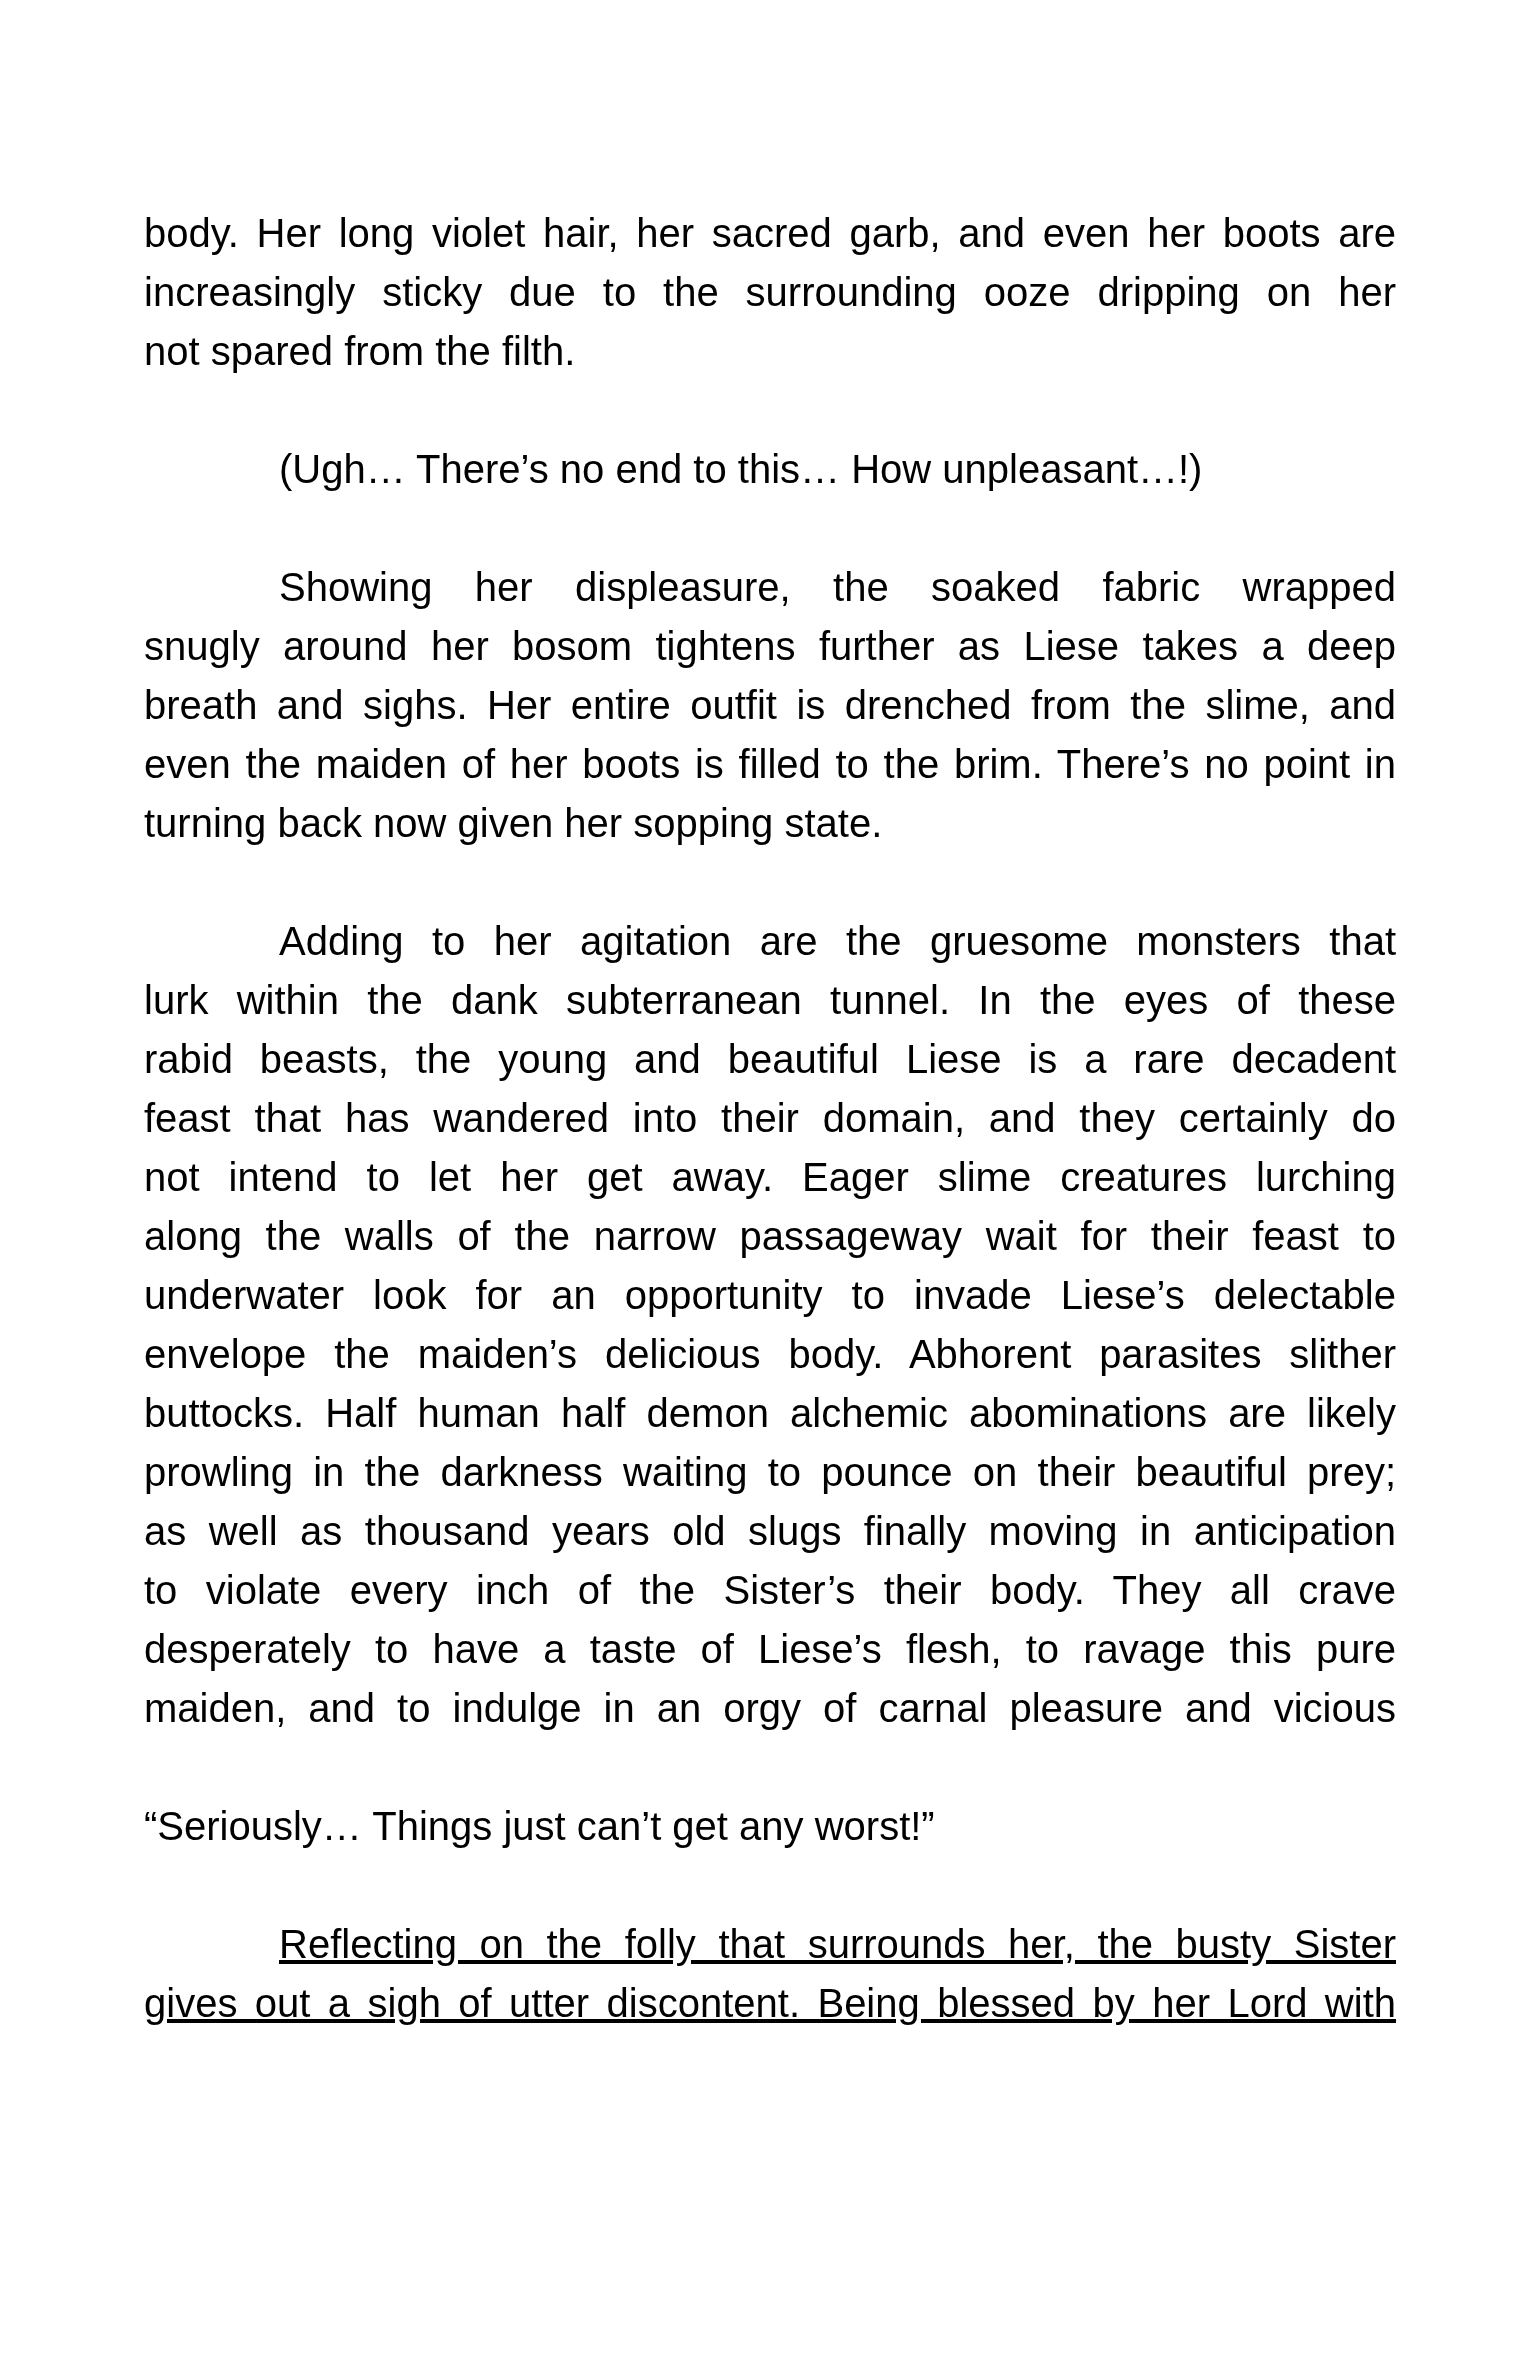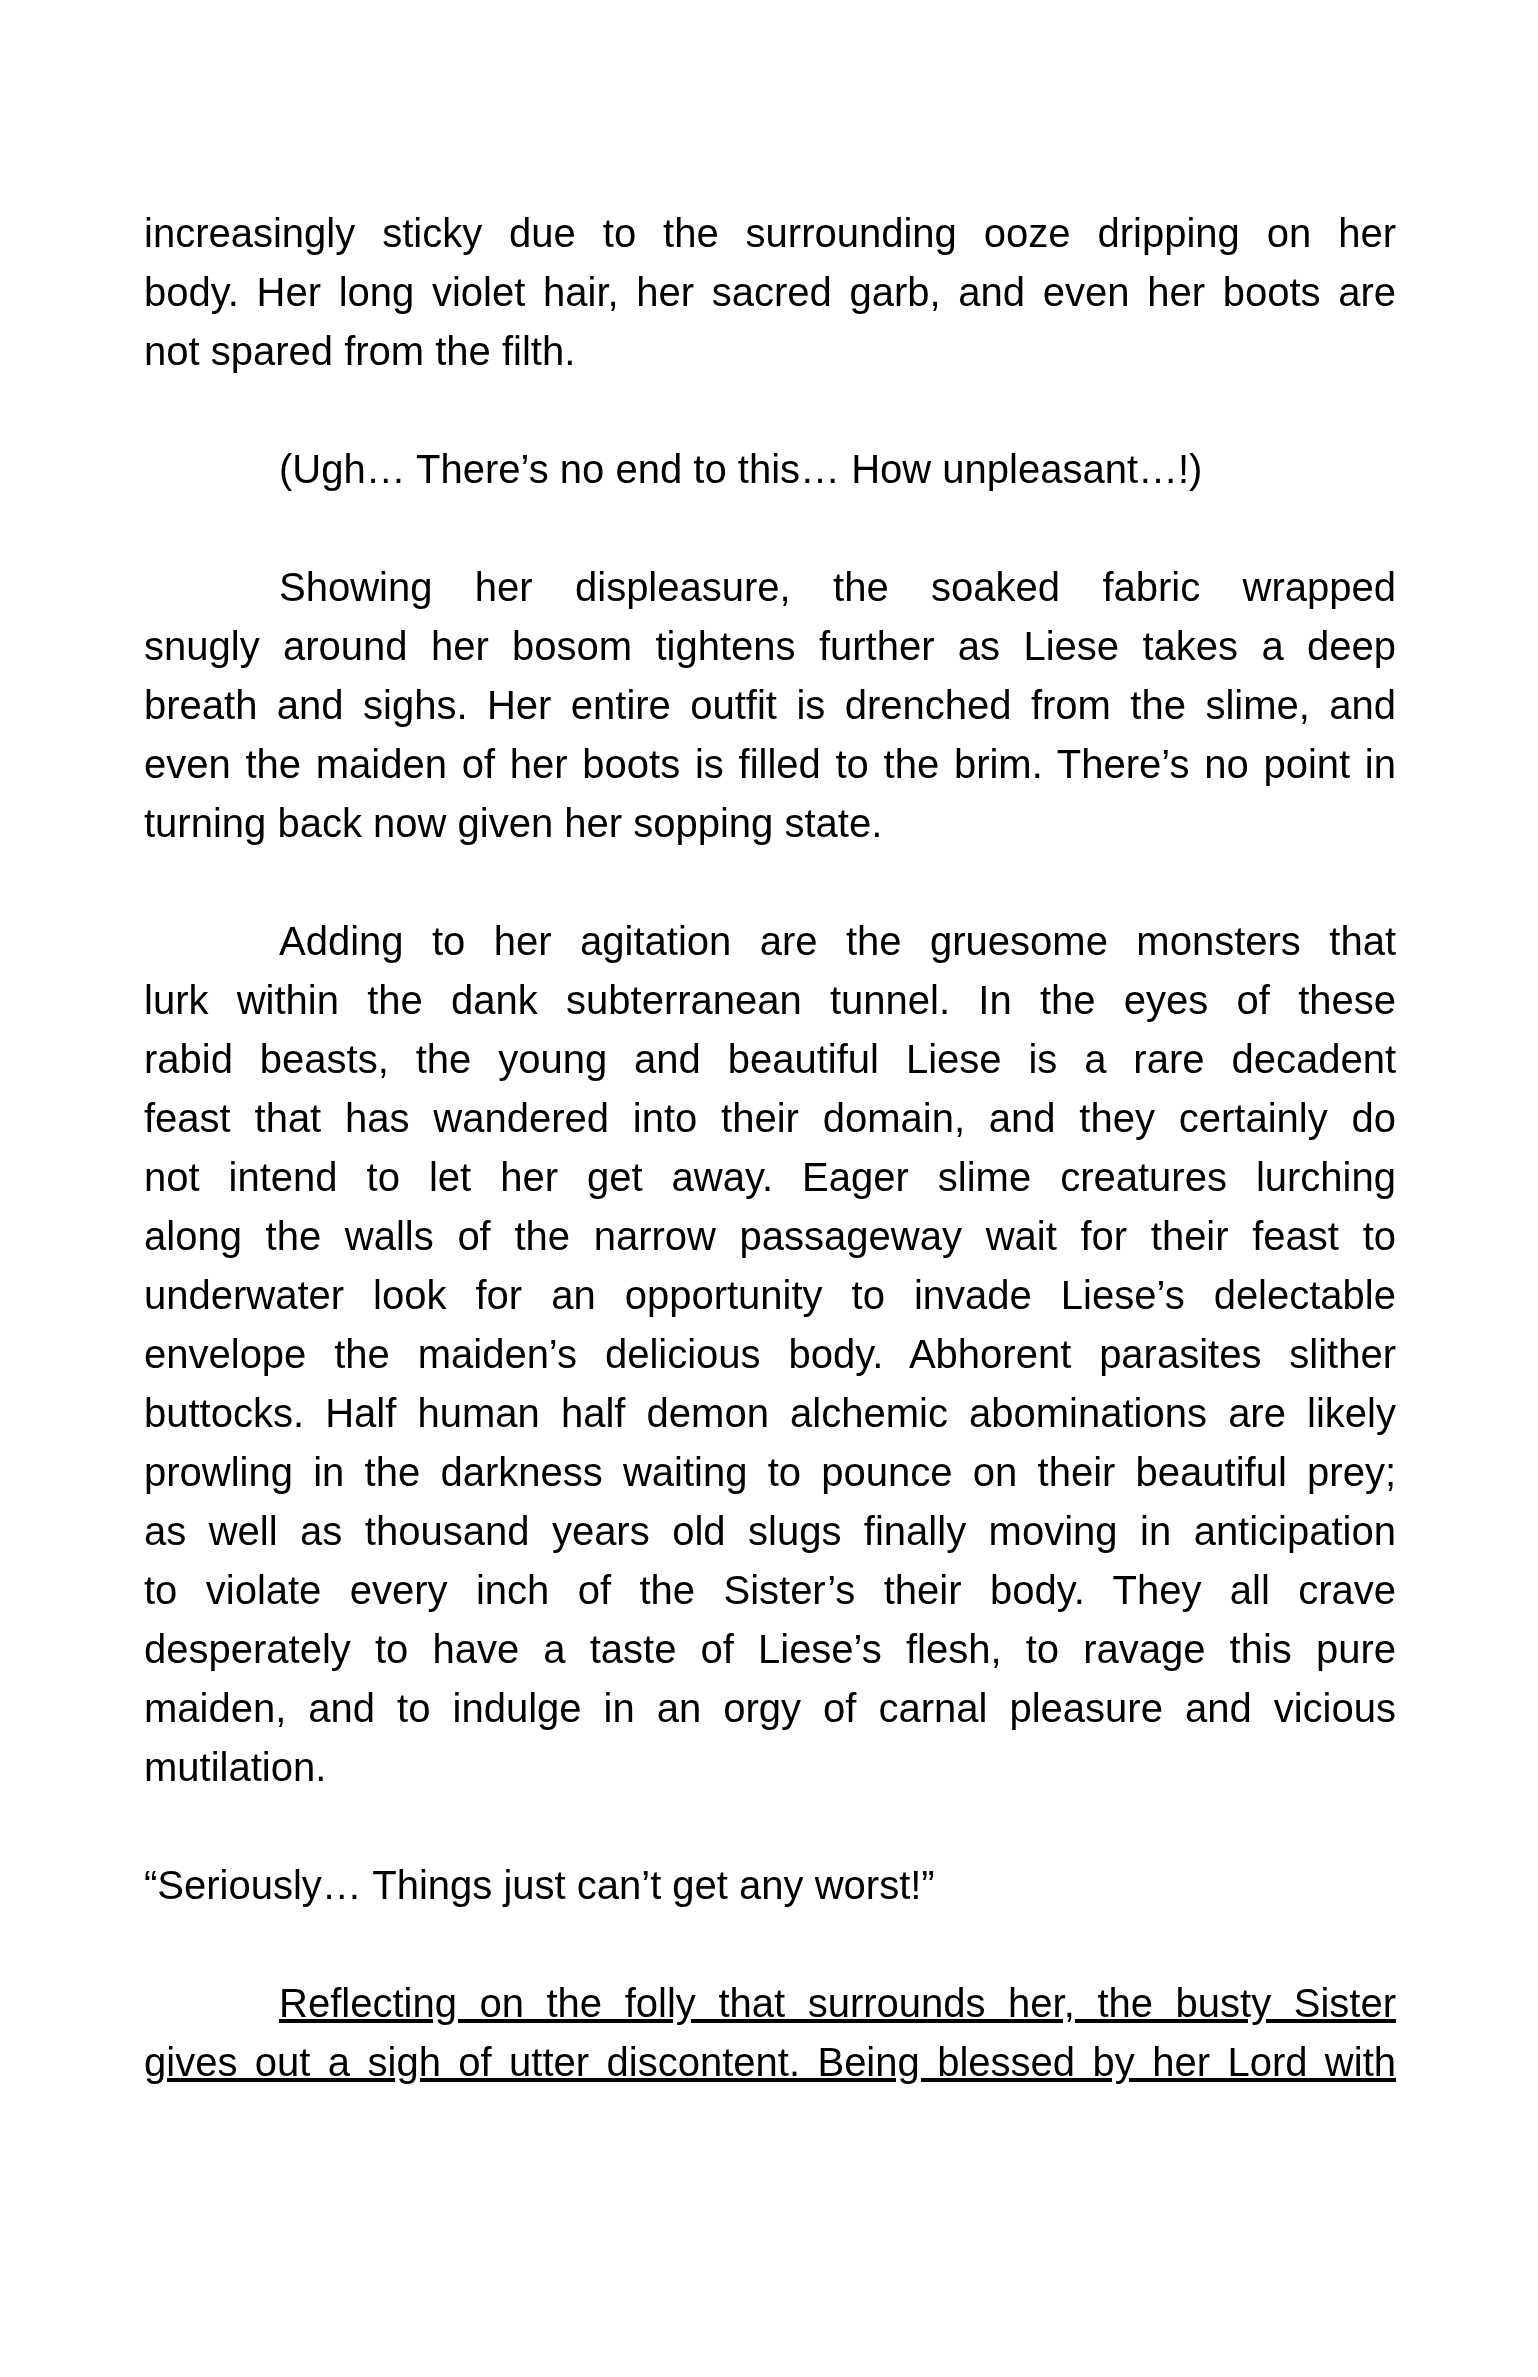--- a/index.html
+++ b/index.html
@@ -51,22 +51,22 @@
   .line.indent {
     text-indent: 135px;
   }
 </style>
 </head>
 <body>
 
 <div class="page" style="background: rgb(255, 255, 255);">
   <div class="text-block" id="text-block" style="color: rgb(0, 0, 0);">
       <div class="para">
+        <div class="line justify">body. Her long violet hair, her sacred garb, and even her boots are</div>
         <div class="line justify">increasingly sticky due to the surrounding ooze dripping on her</div>
-        <div class="line justify">body. Her long violet hair, her sacred garb, and even her boots are</div>
         <div class="line left">not spared from the filth.</div>
       </div>
       <div class="para">
         <div class="line left indent">(Ugh… There’s no end to this… How unpleasant…!)</div>
       </div>
       <div class="para">
         <div class="line justify indent">Showing her displeasure, the soaked fabric wrapped</div>
         <div class="line justify">snugly around her bosom tightens further as Liese takes a deep</div>
         <div class="line justify">breath and sighs. Her entire outfit is drenched from the slime, and</div>
         <div class="line justify">even the maiden of her boots is filled to the brim. There’s no point in</div>
@@ -80,21 +80,20 @@
         <div class="line justify">not intend to let her get away. Eager slime creatures lurching</div>
         <div class="line justify">along the walls of the narrow passageway wait for their feast to</div>
         <div class="line justify">underwater look for an opportunity to invade Liese’s delectable</div>
         <div class="line justify">envelope the maiden’s delicious body. Abhorent parasites slither</div>
         <div class="line justify">buttocks. Half human half demon alchemic abominations are likely</div>
         <div class="line justify">prowling in the darkness waiting to pounce on their beautiful prey;</div>
         <div class="line justify">as well as thousand years old slugs finally moving in anticipation</div>
         <div class="line justify">to violate every inch of the Sister’s their body. They all crave</div>
         <div class="line justify">desperately to have a taste of Liese’s flesh, to ravage this pure</div>
         <div class="line justify">maiden, and to indulge in an orgy of carnal pleasure and vicious</div>
-        <div class="line left">mutilation.</div>
       </div>
       <div class="para">
         <div class="line left">“Seriously… Things just can’t get any worst!”</div>
       </div>
       <div class="para">
         <div class="line justify indent">Reflecting on the folly that surrounds her, the busty Sister</div>
         <div class="line justify">gives out a sigh of utter discontent. Being blessed by her Lord with</div>
       </div>
     </div>
 </div>

